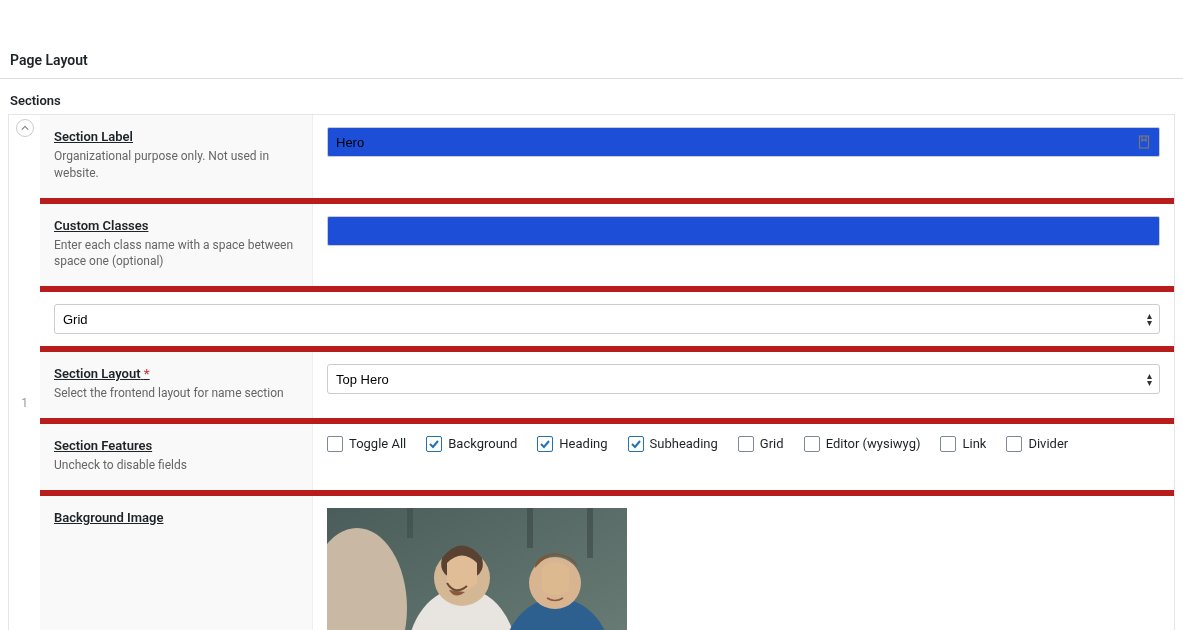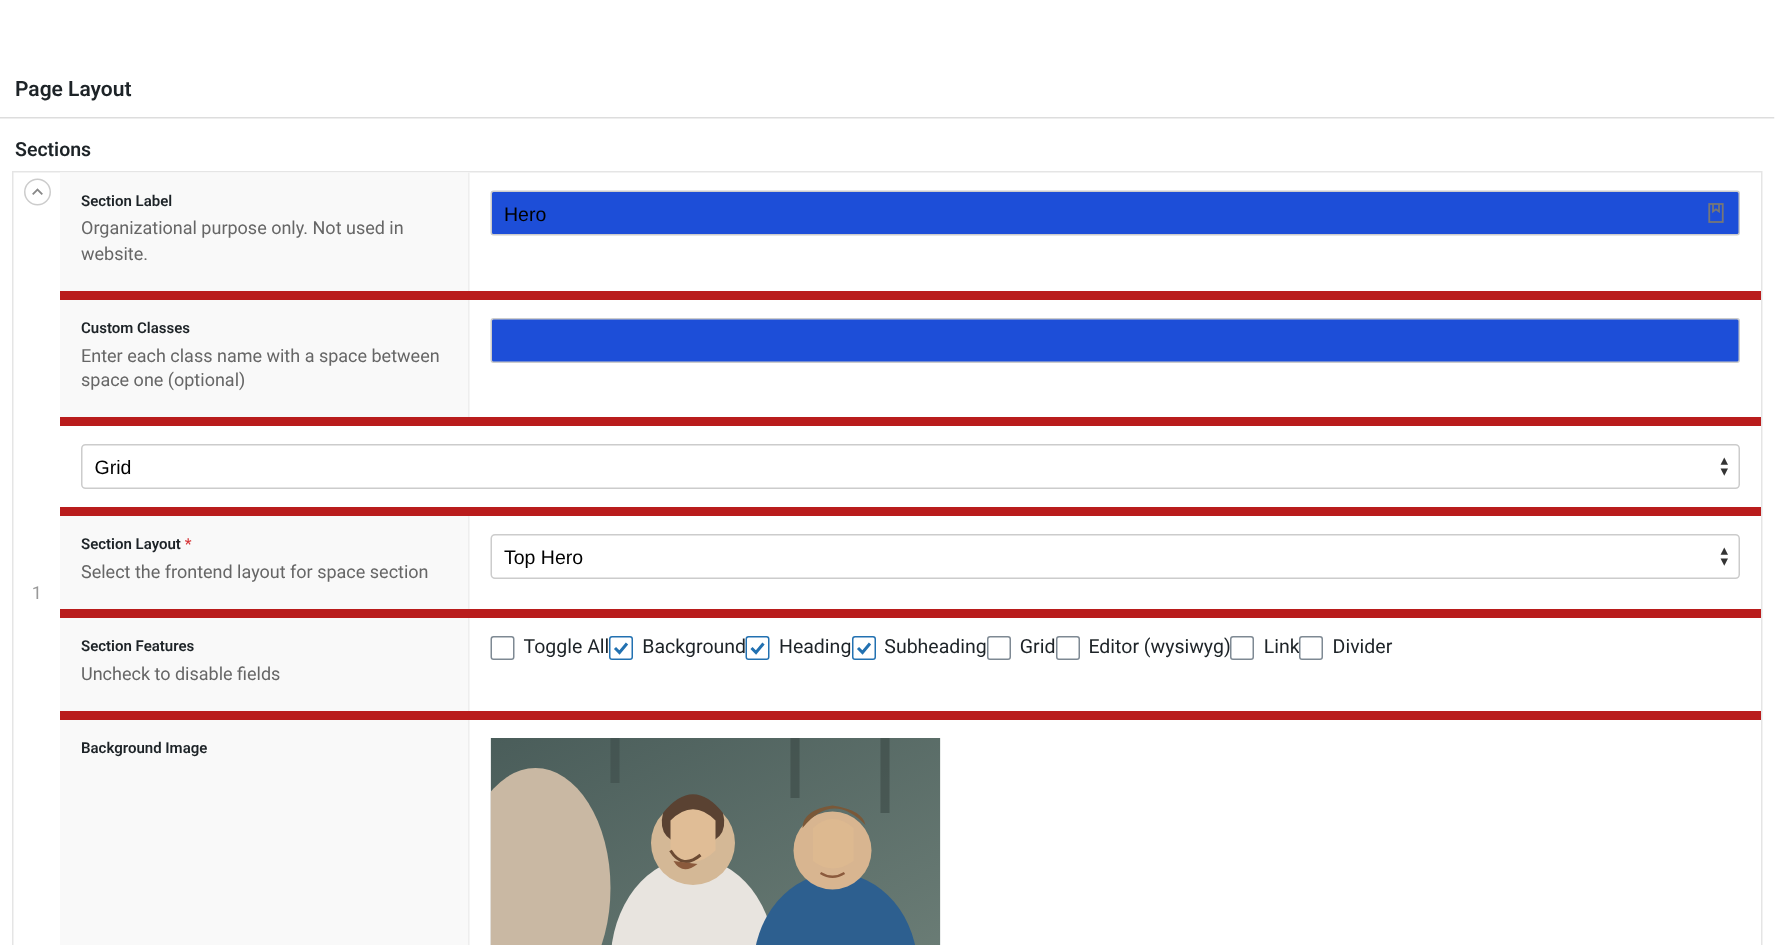--- a/index.html
+++ b/index.html
@@ -71,22 +71,23 @@
     border-top: 1px solid #e5e5e5;
   }
   .label-cell {
     width: 273px;
     background: #f9f9f9;
     padding: 14px 14px 16px 14px;
     border-right: 1px solid #eee;
   }
   .label-cell .label-title {
     font-weight: 600;
-    font-size: 10px;
+    font-size: 13px;
     color: #1d2327;
+    text-decoration: underline;
   }
   .label-cell .label-desc {
     font-size: 12px;
     color: #666;
     margin-top: 4px;
     line-height: 1.4;
   }
   .required {
     color: #d63638;
   }
@@ -128,20 +129,21 @@
     pointer-events: none;
     font-size: 10px;
     line-height: 7px;
     color: #333;
     display: flex;
     flex-direction: column;
   }
   .checkbox-row {
     display: flex;
     flex-wrap: wrap;
+    gap: 20px;
     align-items: center;
   }
   .checkbox-item {
     display: flex;
     align-items: center;
     gap: 6px;
     font-size: 13px;
     color: #1d2327;
     cursor: pointer;
   }
@@ -250,21 +252,21 @@
         </div>
       </div>
     </div>
 
     <div class="field-row">
       <div class="label-cell">
         <div class="label-title">
           <span>Section Layout</span>
           <span class="required">*</span>
         </div>
-        <div class="label-desc">Select the frontend layout for space section</div>
+        <div class="label-desc">Select the frontend layout for name section</div>
       </div>
       <div class="input-cell">
         <div class="select-wrapper">
           <select class="select-input">
             <option>Top Hero</option>
           </select>
           <span class="select-arrows">
               <span>▴</span>
               <span>▾</span>
             </span>

